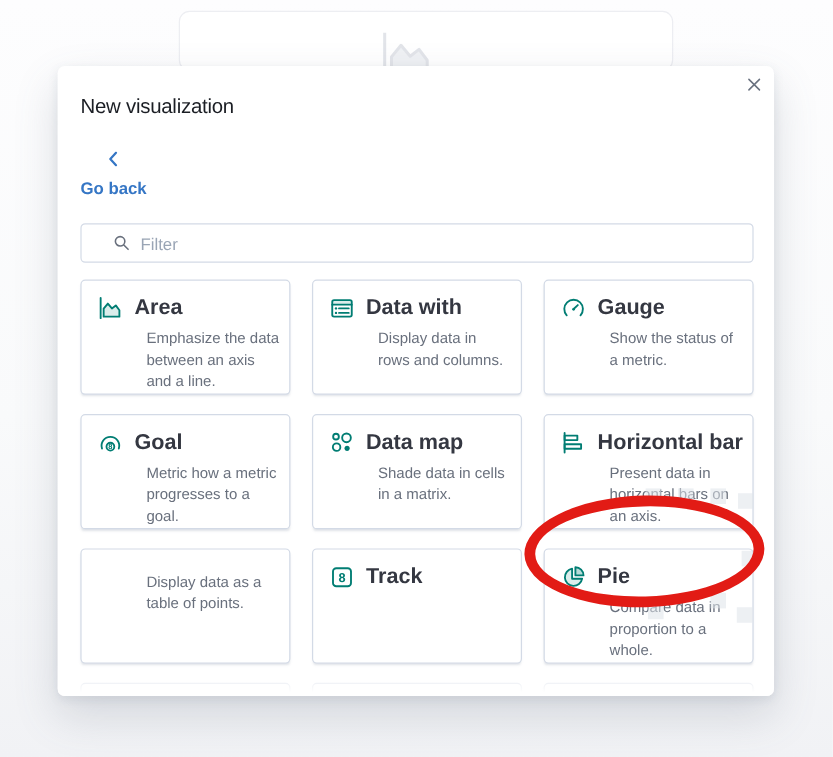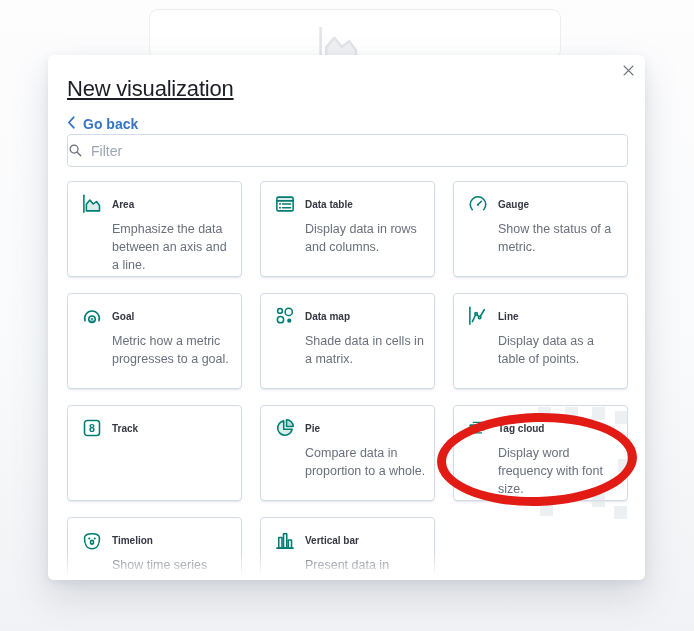--- a/index.html
+++ b/index.html
@@ -24,30 +24,30 @@
     background: #ffffff; border-radius: 6px; overflow: hidden;
     box-shadow: 0 16px 36px rgba(90,100,120,0.20), 0 3px 8px rgba(110,120,140,0.12);
   }
   .modal-inner { padding: 0 17px 0 19px; }
   .close-btn {
     position: absolute; top: 6px; right: 8px; width: 18px; height: 18px;
     background: none; border: none; cursor: pointer;
     display: flex; align-items: center; justify-content: center;
   }
   .page-title {
-    margin-top: 20px; font-size: 22px; line-height: 27px; font-weight: 400;
-    color: #1b1e24; letter-spacing: -0.2px; text-decoration: underline;
+    margin-top: 20px; font-size: 17px; line-height: 27px; font-weight: 400;
+    color: #1b1e24; letter-spacing: -0.2px;
   }
   .go-back {
-    margin-top: 14px; display: inline-flex; align-items: center; gap: 7px;
-    font-size: 14px; font-weight: 600; color: #3576C5; text-decoration: none; cursor: pointer;
+    margin-top: 24px; display: inline-flex; align-items: center; gap: 7px;
+    font-size: 14px; font-weight: 600; color: #3576C5; text-decoration: none; cursor: pointer; flex-direction: column;
   }
   .filter-wrap {
-    margin-top: 1px; height: 33px; border: 1px solid #d3dae6; border-radius: 4px;
-    background: #ffffff; display: flex; align-items: center; padding: 0 0; gap: 8px;
+    margin-top: 21px; height: 33px; border: 1px solid #d3dae6; border-radius: 4px;
+    background: #ffffff; display: flex; align-items: center; padding: 0 26px; gap: 8px;
   }
   .filter-wrap input {
     border: none; outline: none; flex: 1; font-size: 14px;
     font-family: inherit; color: #343741; background: transparent;
   }
   .filter-wrap input::placeholder { color: #9aa5b5; }
 
   .grid {
     margin-top: 14px;
     display: grid;
@@ -55,23 +55,23 @@
     grid-auto-rows: 96px;
     gap: 16px 18px;
   }
   .card {
     background: #fff; border: 1px solid #d3dae6; border-radius: 4px;
     box-shadow: 0 2px 2px -1px rgba(152,162,179,0.3);
     padding: 12px 8px 8px 14px; cursor: pointer;
   }
   .card-head { display: flex; align-items: center; gap: 10px; }
   .card-head .icon { width: 20px; height: 20px; flex: 0 0 20px; display: flex; }
-  .card-title { font-size: 10px; font-weight: 700; color: #343741; }
+  .card-title { font-size: 18px; font-weight: 700; color: #343741; }
   .card-desc {
-    margin: 6px 0 0 30px; font-size: 12.5px; line-height: 1.44; color: #69707d;
+    margin: 6px 0 0 40px; font-size: 12.5px; line-height: 1.44; color: #69707d;
     max-width: 126px;
   }
   .bottom-fade {
     position: absolute; left: 0; right: 0; bottom: 0; height: 26px; z-index: 5;
     background: linear-gradient(rgba(255,255,255,0), #ffffff 88%);
     pointer-events: none;
   }
 
   
   .checker { position: absolute; width: 13px; height: 13px; background: #dfe3ea; opacity: 0.55; z-index: 40; }
@@ -141,21 +141,21 @@
               <svg width="20" height="20" viewBox="0 0 16 16" fill="none" stroke="#017D73" stroke-width="1.25" stroke-linecap="round" stroke-linejoin="round">
                 <rect x="1.5" y="2.5" width="13" height="11" rx="1.2"></rect>
                 <path d="M1.5 5.5h13"></path>
                 <rect x="1.5" y="2.5" width="13" height="3" fill="rgba(1,125,115,0.14)" stroke="none"></rect>
                 <circle cx="4" cy="8" r="0.8" fill="#017D73" stroke="none"></circle>
                 <path d="M6 8h6.5"></path>
                 <circle cx="4" cy="11" r="0.8" fill="#017D73" stroke="none"></circle>
                 <path d="M6 11h6.5"></path>
               </svg>
             </span>
-      <span class="card-title">Data table</span>
+      <span class="card-title">Data with</span>
     </div>
     <div class="card-desc">Display data in rows and columns.</div>
   </div>
 
   <div class="card">
     <div class="card-head">
       <span class="icon">
               <svg width="20" height="20" viewBox="0 0 16 16" fill="none" stroke="#017D73" stroke-width="1.25" stroke-linecap="round" stroke-linejoin="round">
                 <path d="M3.4 12.6a6.2 6.2 0 1 1 9.2 0"></path>
                 <path d="M8 8.4l2.8-2.6"></path>
@@ -189,33 +189,35 @@
                 <circle cx="11" cy="4.7" r="2.9"></circle>
                 <circle cx="4.4" cy="10.9" r="2.5"></circle>
                 <circle cx="11.4" cy="11.7" r="1.7" fill="#017D73" stroke="none"></circle>
               </svg>
             </span>
       <span class="card-title">Data map</span>
     </div>
     <div class="card-desc">Shade data in cells in a matrix.</div>
   </div>
 
-
-  <div class="card">
-    <div class="card-head">
-      <span class="icon">
-              <svg width="20" height="20" viewBox="0 0 16 16" fill="none" stroke="#017D73" stroke-width="1.25" stroke-linecap="round" stroke-linejoin="round">
-                <path d="M1.5 1v13.5"></path>
-                <path d="M3.5 12.5l3-6.3 2.8 3 3.7-6.2"></path>
-                <circle cx="6.5" cy="6.2" r="1" fill="#fff"></circle>
-                <circle cx="9.3" cy="9.2" r="1" fill="#fff"></circle>
-              </svg>
-            </span>
-      <span class="card-title">Line</span>
-    </div>
+  <div class="card">
+    <div class="card-head">
+      <span class="icon">
+              <svg width="20" height="20" viewBox="0 0 16 16" fill="none" stroke="#017D73" stroke-width="1.25" stroke-linecap="round" stroke-linejoin="round">
+                <path d="M2 1.5v13"></path>
+                <rect x="2" y="3.2" width="8.5" height="3"></rect>
+                <rect x="2" y="9" width="11" height="3"></rect>
+              </svg>
+            </span>
+      <span class="card-title">Horizontal bar</span>
+    </div>
+    <div class="card-desc">Present data in horizontal bars on an axis.</div>
+  </div>
+
+  <div class="card">
     <div class="card-desc">Display data as a table of points.</div>
   </div>
 
   <div class="card">
     <div class="card-head">
       <span class="icon">
               <svg width="20" height="20" viewBox="0 0 16 16" fill="none" stroke="#017D73" stroke-width="1.25" stroke-linecap="round" stroke-linejoin="round">
                 <rect x="2" y="2" width="12" height="12" rx="2.2"></rect>
                 <text x="8" y="11.4" font-size="8.5" font-weight="bold" text-anchor="middle" fill="#017D73" stroke="none">8</text>
               </svg>

